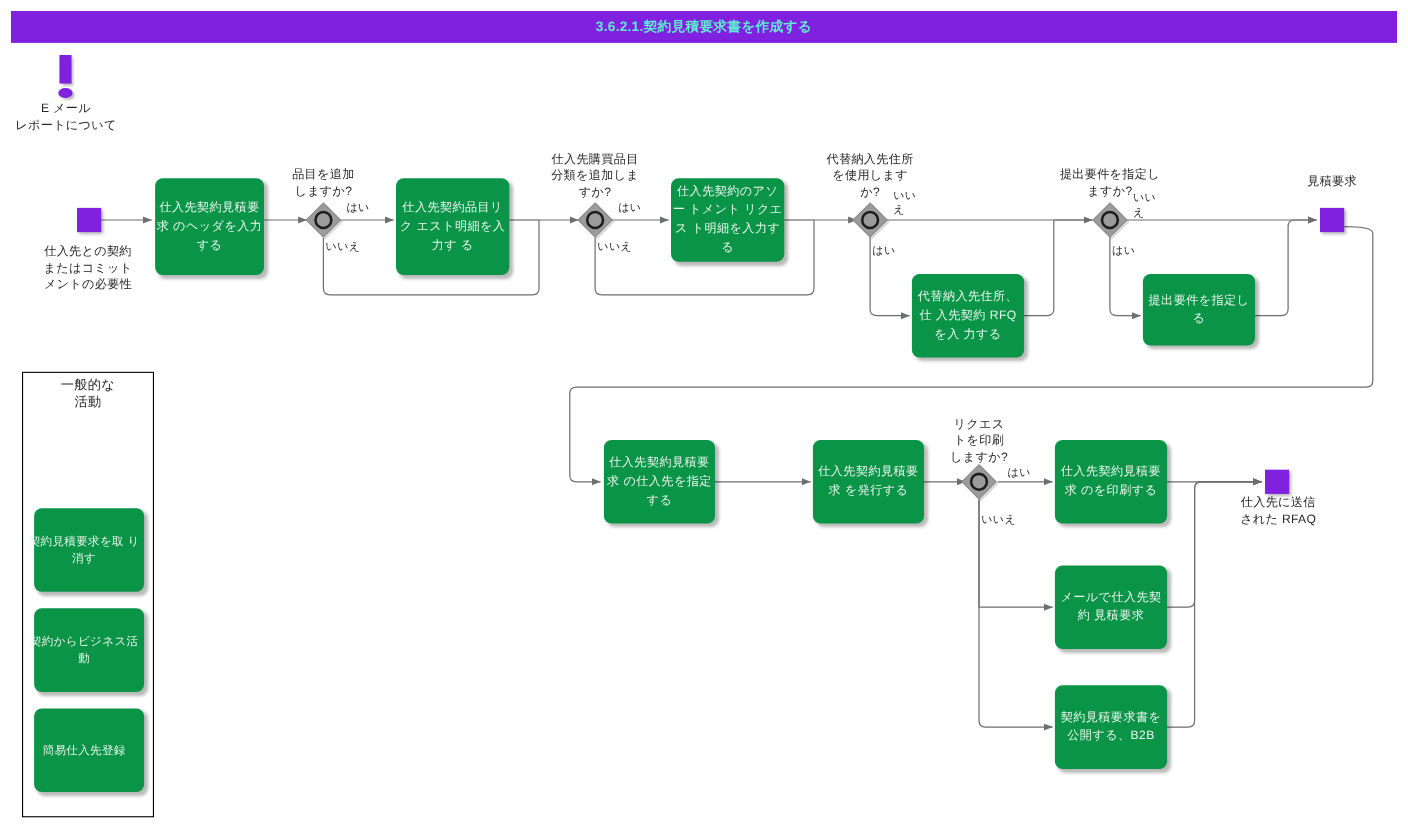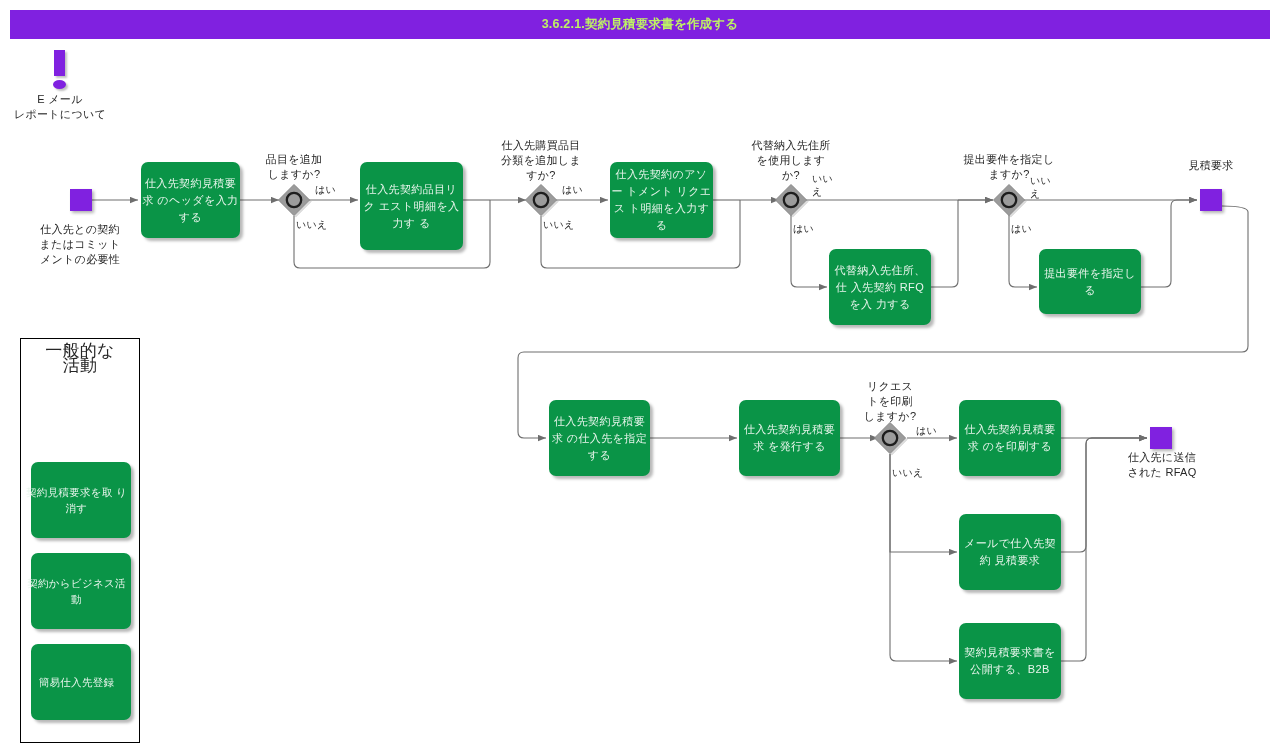--- a/index.html
+++ b/index.html
@@ -13,21 +13,21 @@
   }
   #stage{position:absolute;left:0;top:0;width:1280px;height:750px;}
 
   
   .titlebar{
     position:absolute;left:10px;top:10px;width:1260px;height:29px;
     background:#8021e0;
     display:flex;align-items:center;justify-content:center;
   }
   .titlebar .t{
-    color:#bef264;font-size:12.5px;font-weight:bold;letter-spacing:.2px;
+    color:#5eead4;font-size:12.5px;font-weight:bold;letter-spacing:.2px;
   }
 
   
   #wires{position:absolute;left:0;top:0;width:1280px;height:750px;}
 
   
   .node{position:absolute;box-sizing:border-box;}
 
   .task{
     background:#0a9447;
@@ -63,21 +63,21 @@
     position:absolute;color:#262626;font-size:10px;line-height:13px;
     letter-spacing:.3px;white-space:pre-line;
   }
 
   
   .legend{
     position:absolute;left:20px;top:338px;width:120px;height:405px;
     border:1px solid #000;background:#fff;box-sizing:border-box;
   }
   .legend .hdr{
-    text-align:center;color:#262626;font-size:17px;line-height:15px;
+    text-align:center;color:#262626;font-size:12px;line-height:15px;
     padding-top:4px;letter-spacing:.3px;white-space:pre-line;
   }
   .legend .lgbox{
     position:absolute;left:10px;width:100px;height:76px;
     background:#0a9447;border-radius:7px;
     box-shadow:3px 3px 3px rgba(0,0,0,.28);
     display:flex;align-items:center;justify-content:center;
     text-align:center;color:#e8f5ec;font-size:10.5px;line-height:16px;
     letter-spacing:.3px;
   }
@@ -169,21 +169,21 @@
     <div class="dot"></div>
   </div>
   <div class="cap" style="left:10px;top:92px;width:100px;">E メール
 レポートについて</div>
 
   <div class="node evt" style="left:70px;top:189px;"></div>
   <div class="cap" style="left:20px;top:222px;width:120px;">仕入先との契約
 またはコミット
 メントの必要性</div>
 
-  <div class="node task" style="left:141px;top:162px;width:99px;height:76px;">
+  <div class="node task" style="left:141px;top:162px;width:99px;height:88px;">
     <span>仕入先契約見積要求
 のヘッダを入力する</span>
   </div>
 
   <div class="node task" style="left:360px;top:162px;width:103px;height:88px;">
     <span>仕入先契約品目リク
 エスト明細を入力す
 る</span>
   </div>
 

